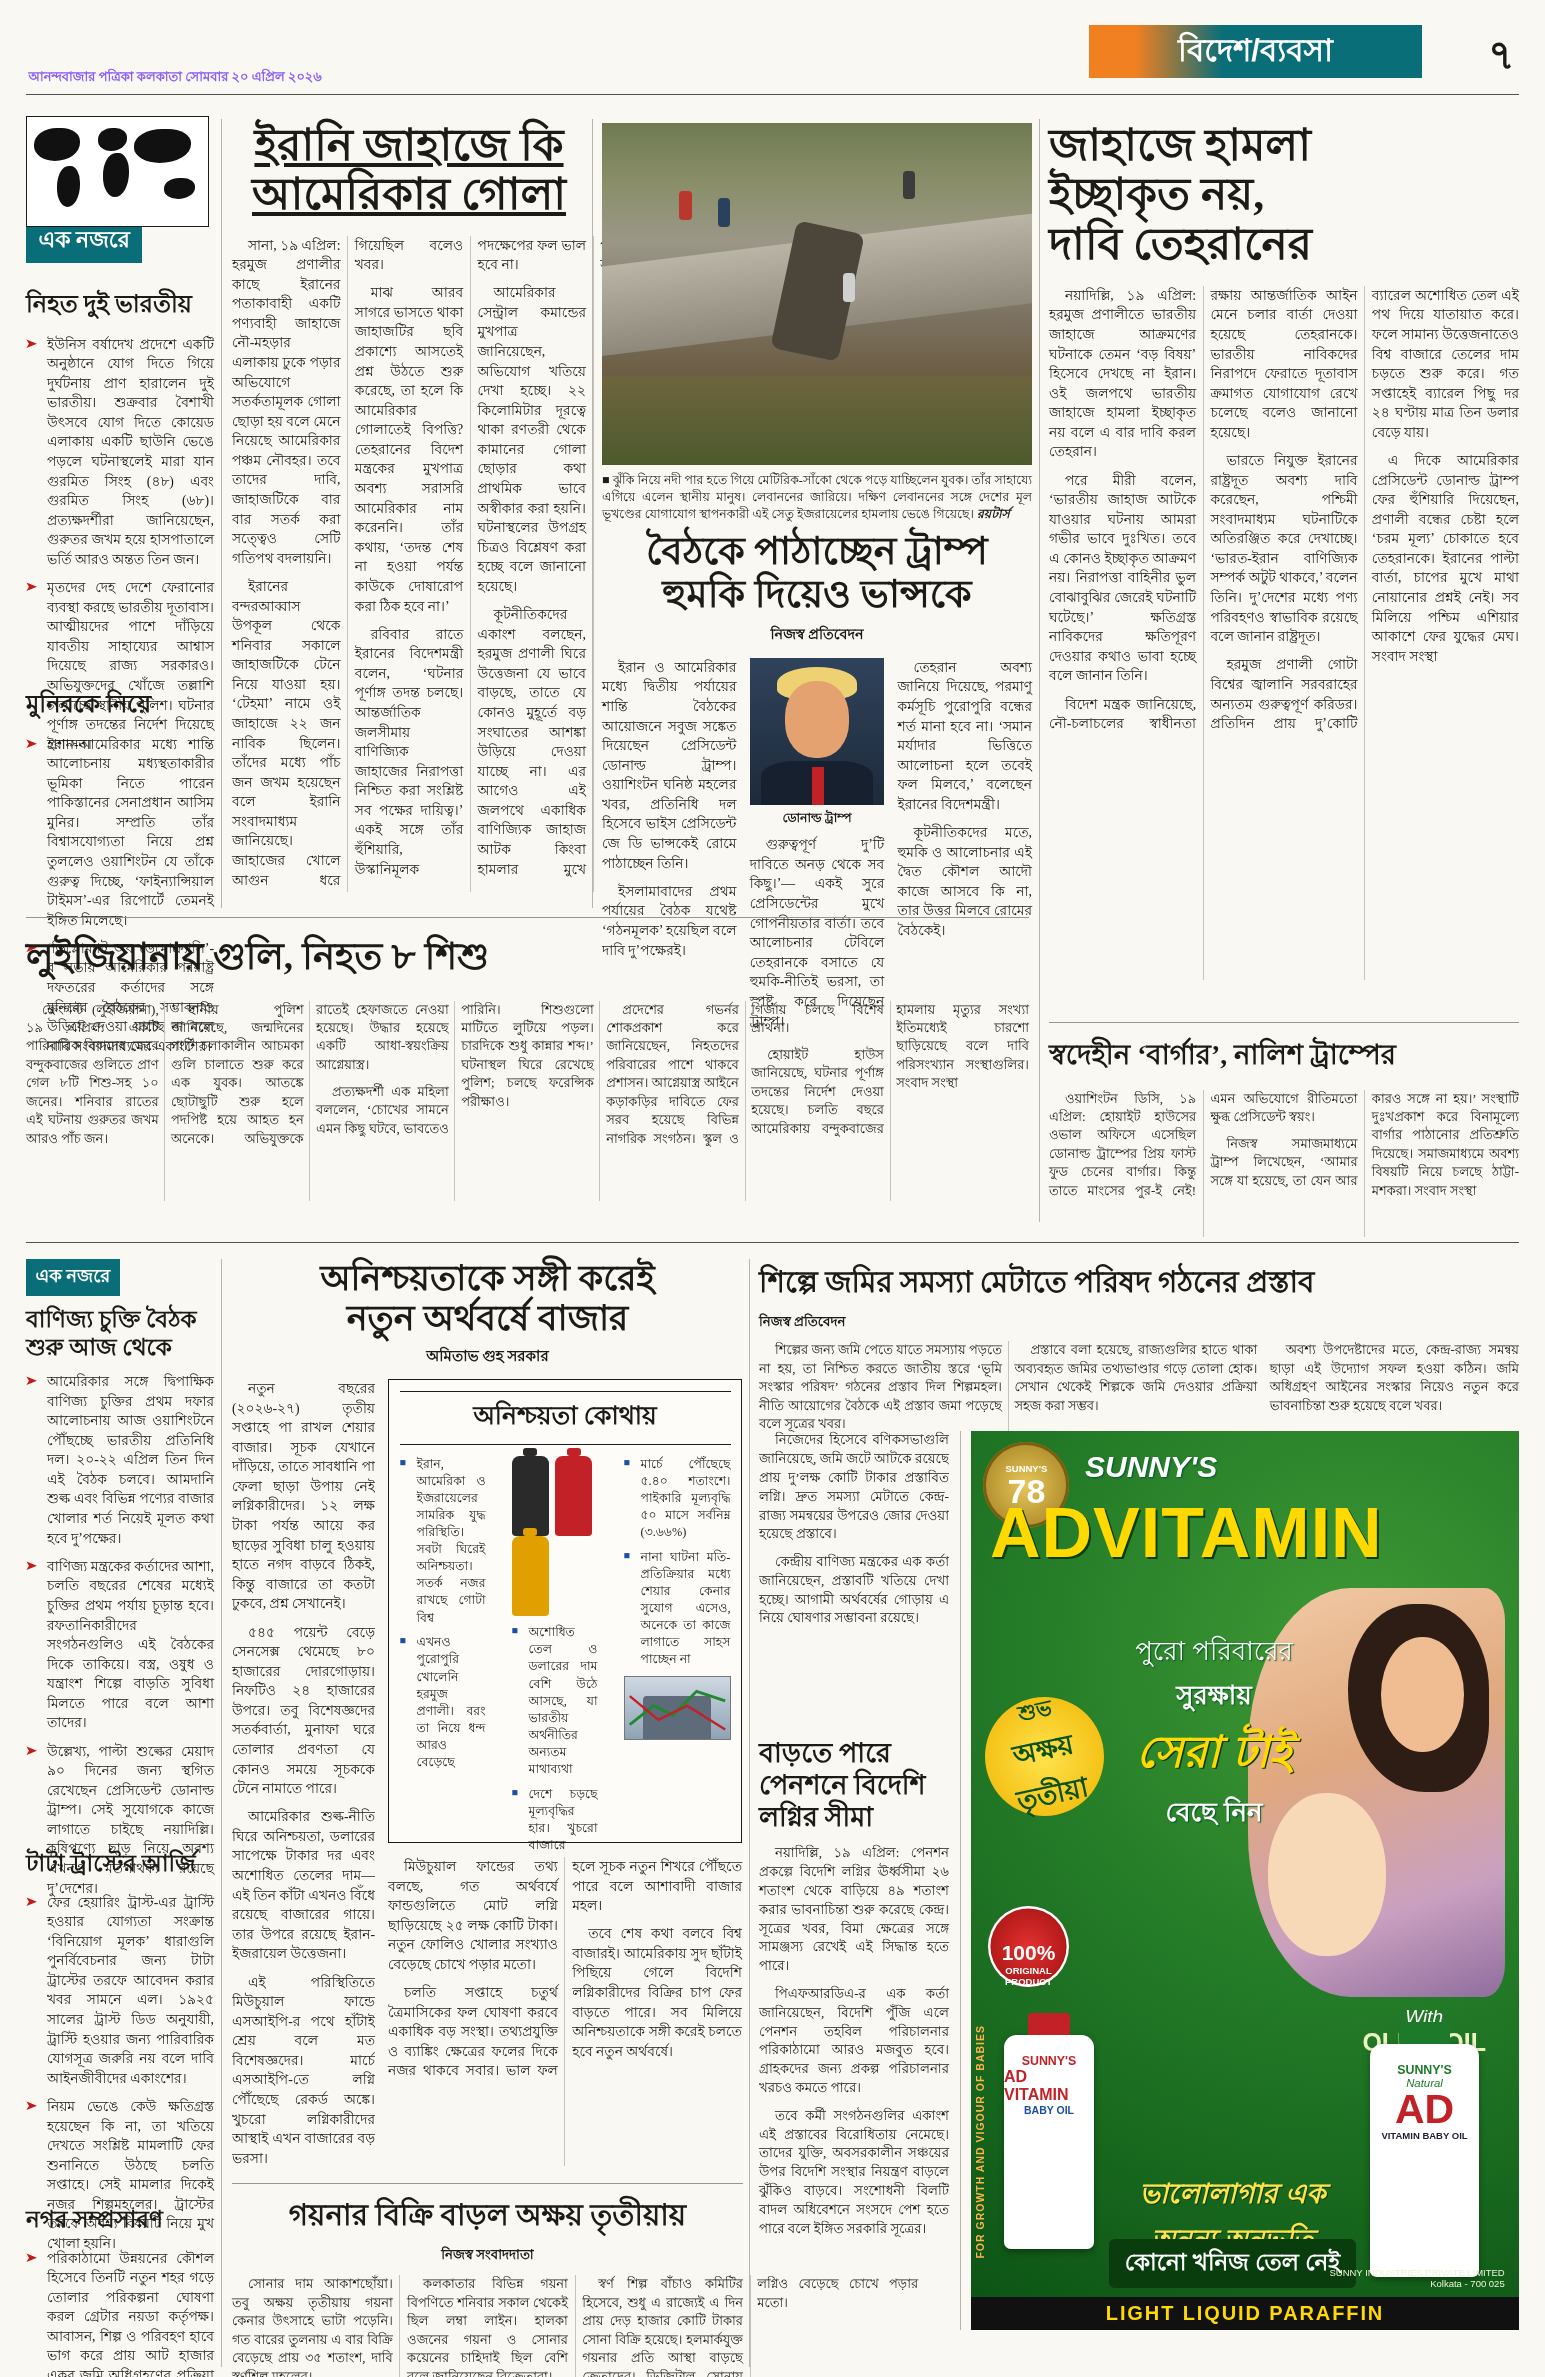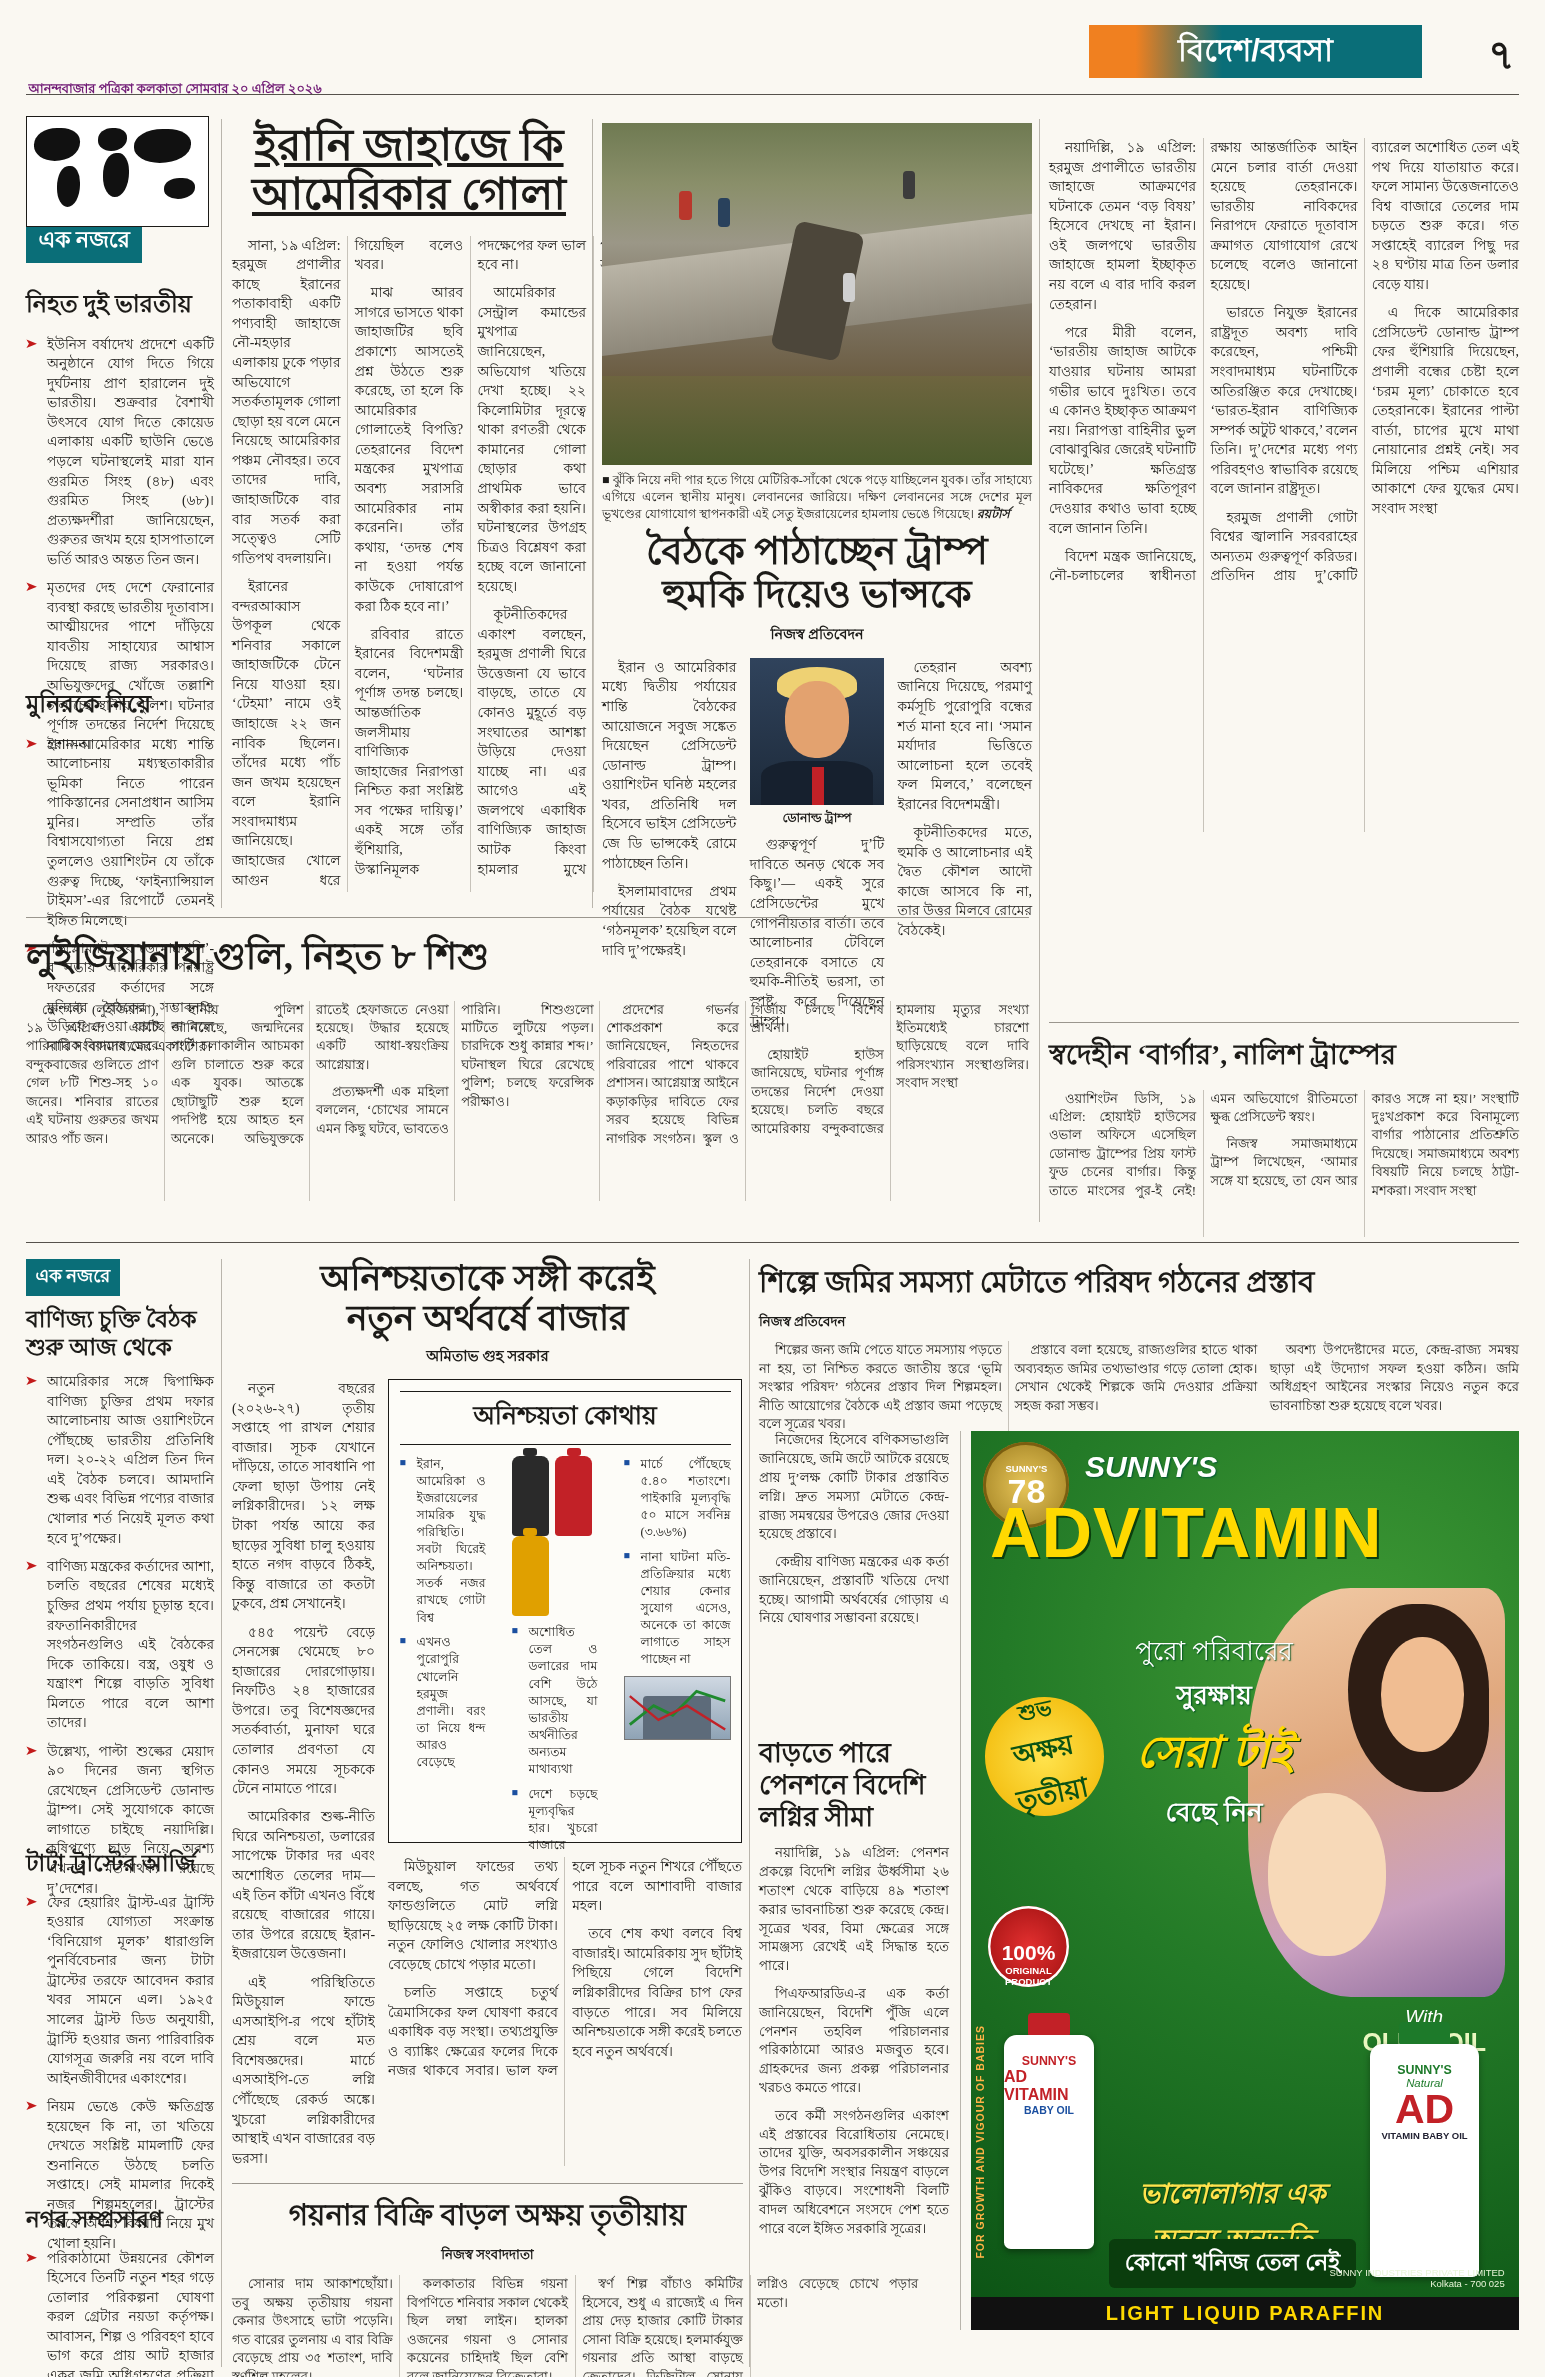--- a/index.html
+++ b/index.html
@@ -60,21 +60,21 @@
   .mombaby{position:absolute;border-radius:40% 8% 8% 40%;background:linear-gradient(160deg,#f2cba6 0%,#e0a87e 40%,#caa0c0 75%,#8f6e9e 100%);overflow:hidden;}
   .mombaby .hair{position:absolute;right:6%;top:4%;width:55%;height:46%;background:#2e1d14;border-radius:50% 50% 40% 60%;}
   .mombaby .face{position:absolute;right:16%;top:12%;width:32%;height:28%;background:#f0bd92;border-radius:50%;}
   .mombaby .baby{position:absolute;left:8%;bottom:10%;width:46%;height:40%;background:#f7d9b8;border-radius:48%;}
 </style>
 </head>
 <body>
 
 <div id="paper">
 
-  <div class="abs" style="left:28.5px;top:67px;width:571px;color:#701a75;font-size:13px;font-weight:bold;margin-top:12px;">আনন্দবাজার পত্রিকা কলকাতা সোমবার ২০ এপ্রিল ২০২৬</div>
+  <div class="abs" style="left:28.5px;top:67px;width:571px;color:#8b5cf6;font-size:13px;font-weight:bold;">আনন্দবাজার পত্রিকা কলকাতা সোমবার ২০ এপ্রিল ২০২৬</div>
 
   <div class="abs section-box" style="left:1089px;top:25px;width:333px;height:53px;font-size:31px;">
     <span>বিদেশ/ব্যবসা</span>
   </div>
   <div class="abs" style="left:1488px;top:23px;font-size:41px;font-weight:bold;">৭</div>
   <div class="abs hrule" style="left:26px;top:94px;width:1493px;"></div>
 
   <div class="abs" style="left:26px;top:116px;width:188px;">
     <div class="mapbox" style="width:181px;height:109px;">
       <div class="blob" style="left:6.7px;top:11.4px;width:46px;height:33px;"></div>
@@ -166,20 +166,25 @@
       <div class="body-text" style="flex:1;">
           <p>তেহরান অবশ্য জানিয়ে দিয়েছে, পরমাণু কর্মসূচি পুরোপুরি বন্ধের শর্ত মানা হবে না। ‘সমান মর্যাদার ভিত্তিতে আলোচনা হলে তবেই ফল মিলবে,’ বলেছেন ইরানের বিদেশমন্ত্রী।</p>
           <p>কূটনীতিকদের মতে, হুমকি ও আলোচনার এই দ্বৈত কৌশল আদৌ কাজে আসবে কি না, তার উত্তর মিলবে রোমের বৈঠকেই।</p>
         </div>
     </div>
   </div>
 
   <div class="abs vrule" style="left:1039px;top:119px;height:1103px;"></div>
 
   <div class="abs" style="left:1049px;top:121px;width:470px;">
+    <div class="headline" style="font-size:44px;line-height:1.12;">
+      <div>জাহাজে হামলা</div>
+      <div>ইচ্ছাকৃত নয়,</div>
+      <div>দাবি তেহরানের</div>
+    </div>
     <div class="body-text cols-3" style="margin-top:17px;height:694px;">
         <p>নয়াদিল্লি, ১৯ এপ্রিল: হরমুজ প্রণালীতে ভারতীয় জাহাজে আক্রমণের ঘটনাকে তেমন ‘বড় বিষয়’ হিসেবে দেখছে না ইরান। ওই জলপথে ভারতীয় জাহাজে হামলা ইচ্ছাকৃত নয় বলে এ বার দাবি করল তেহরান।</p>
         <p>পরে মীরী বলেন, ‘ভারতীয় জাহাজ আটকে যাওয়ার ঘটনায় আমরা গভীর ভাবে দুঃখিত। তবে এ কোনও ইচ্ছাকৃত আক্রমণ নয়। নিরাপত্তা বাহিনীর ভুল বোঝাবুঝির জেরেই ঘটনাটি ঘটেছে।’ ক্ষতিগ্রস্ত নাবিকদের ক্ষতিপূরণ দেওয়ার কথাও ভাবা হচ্ছে বলে জানান তিনি।</p>
         <p>বিদেশ মন্ত্রক জানিয়েছে, নৌ-চলাচলের স্বাধীনতা রক্ষায় আন্তর্জাতিক আইন মেনে চলার বার্তা দেওয়া হয়েছে তেহরানকে। ভারতীয় নাবিকদের নিরাপদে ফেরাতে দূতাবাস ক্রমাগত যোগাযোগ রেখে চলেছে বলেও জানানো হয়েছে।</p>
         <p>ভারতে নিযুক্ত ইরানের রাষ্ট্রদূত অবশ্য দাবি করেছেন, পশ্চিমী সংবাদমাধ্যম ঘটনাটিকে অতিরঞ্জিত করে দেখাচ্ছে। ‘ভারত-ইরান বাণিজ্যিক সম্পর্ক অটুট থাকবে,’ বলেন তিনি। দু’দেশের মধ্যে পণ্য পরিবহণও স্বাভাবিক রয়েছে বলে জানান রাষ্ট্রদূত।</p>
         <p>হরমুজ প্রণালী গোটা বিশ্বের জ্বালানি সরবরাহের অন্যতম গুরুত্বপূর্ণ করিডর। প্রতিদিন প্রায় দু’কোটি ব্যারেল অশোধিত তেল এই পথ দিয়ে যাতায়াত করে। ফলে সামান্য উত্তেজনাতেও বিশ্ব বাজারে তেলের দাম চড়তে শুরু করে। গত সপ্তাহেই ব্যারেল পিছু দর ২৪ ঘণ্টায় মাত্র তিন ডলার বেড়ে যায়।</p>
         <p>এ দিকে আমেরিকার প্রেসিডেন্ট ডোনাল্ড ট্রাম্প ফের হুঁশিয়ারি দিয়েছেন, প্রণালী বন্ধের চেষ্টা হলে ‘চরম মূল্য’ চোকাতে হবে তেহরানকে। ইরানের পাল্টা বার্তা, চাপের মুখে মাথা নোয়ানোর প্রশ্নই নেই। সব মিলিয়ে পশ্চিম এশিয়ার আকাশে ফের যুদ্ধের মেঘ।  সংবাদ সংস্থা</p>
       </div>
   </div>
 

